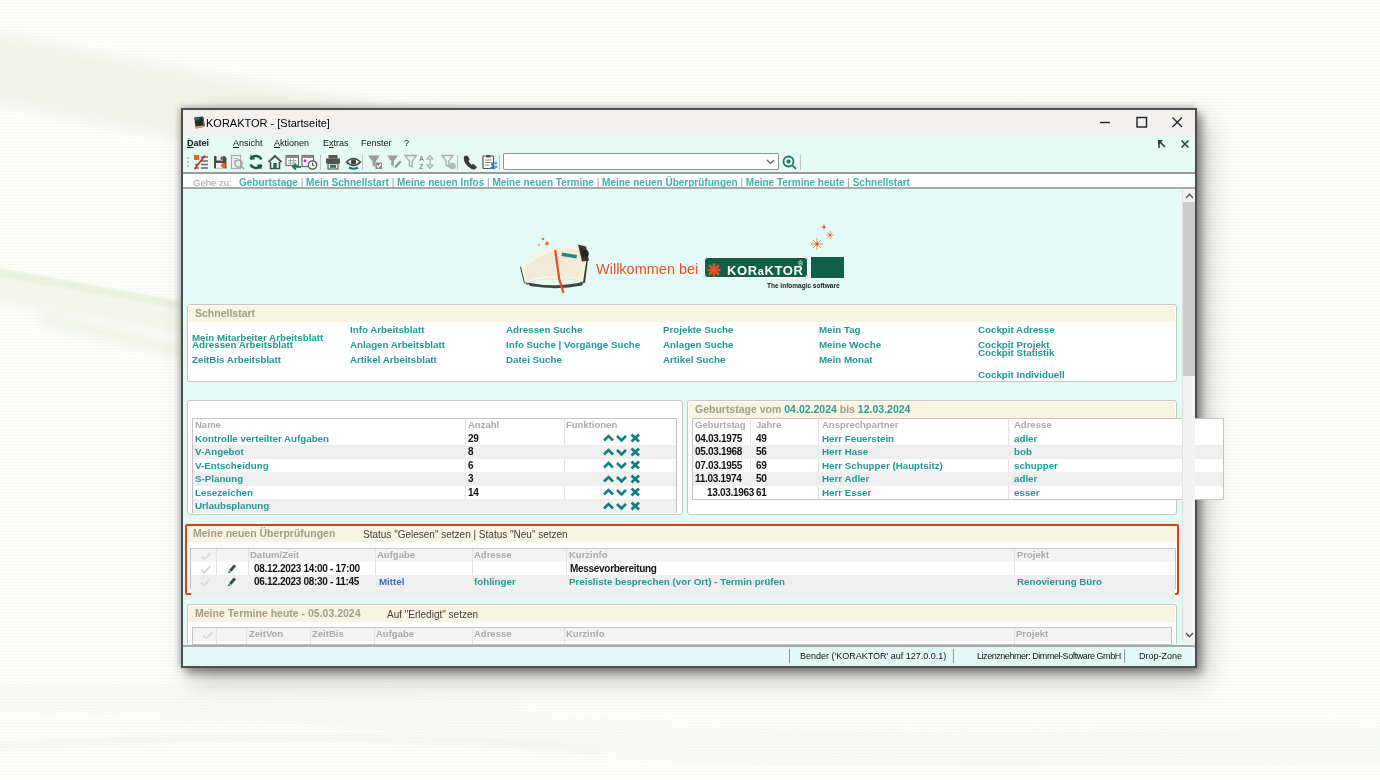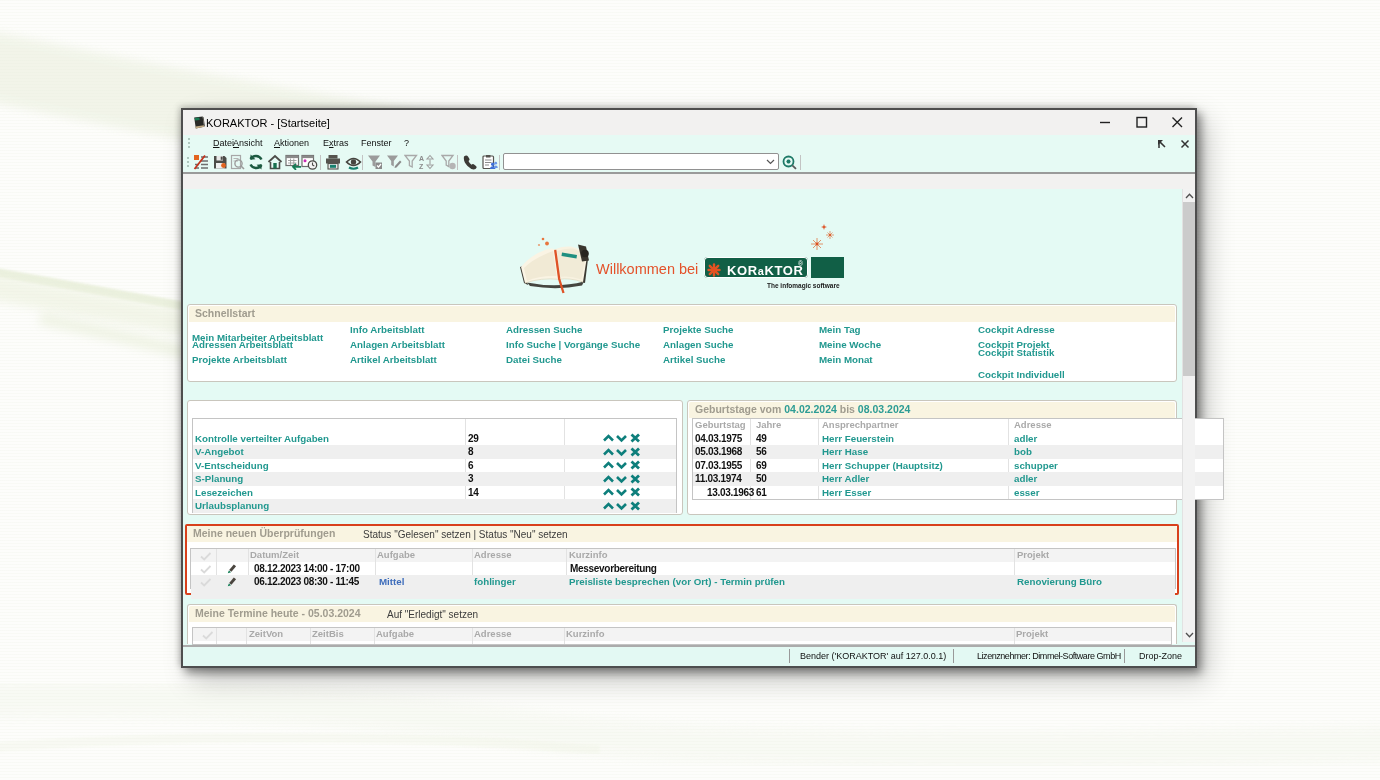--- a/index.html
+++ b/index.html
@@ -100,21 +100,21 @@
   </div>
 
   <div id="menubar">
     <svg style="position:absolute;left:4px;top:2px" width="4" height="13">
         <g fill="#9db7ae">
           <circle cx="2" cy="2" r="1"></circle>
           <circle cx="2" cy="6" r="1"></circle>
           <circle cx="2" cy="10" r="1"></circle>
         </g>
       </svg>
-    <span class="mi" style="left:30px;"><u>D</u>atei</span>
+    <span class="mi" style="left:4px;font-weight:bold;"><u>D</u>atei</span>
     <span class="mi" style="left:50px;"><u>A</u>nsicht</span>
     <span class="mi" style="left:91px;"><u>A</u>ktionen</span>
     <span class="mi" style="left:140px;">E<u>x</u>tras</span>
     <span class="mi" style="left:178px;">Fenster</span>
     <span class="mi" style="left:221px;">?</span>
     <svg style="position:absolute;left:974px;top:4px" width="10" height="10" viewBox="0 0 10 10">
         <path d="M2,9 L2,2 L3.6,2 M2.6,2.6 L8,8" stroke="#333" stroke-width="1.5" fill="none"></path>
         <path d="M1,1 L6,1 L1,6 Z" fill="#333"></path>
       </svg>
     <svg style="position:absolute;left:997px;top:4px" width="10" height="10" viewBox="0 0 10 10">
@@ -251,20 +251,24 @@
 
     <svg style="position:absolute;left:598px;top:3px" width="18" height="16" viewBox="0 0 18 16">
       <circle cx="7.5" cy="6.5" r="5" fill="none" stroke="#1e7a67" stroke-width="1.8"></circle>
       <g stroke="#1e7a67" stroke-width="1.1">
           <path d="M7.5,4.4 L7.5,8.6 M5.4,6.5 L9.6,6.5 M6,5 L9,8 M9,5 L6,8"></path>
         </g>
       <path d="M11.3,10.3 L15,13.8" stroke="#5a5a5a" stroke-width="1.8"></path>
     </svg>
   </div>
 
+  <div id="gehezu">
+    <span class="lbl" style="position:absolute;left:10px;top:3px;">Gehe zu:</span>
+    <span style="position:absolute;left:56px;top:2.5px;color:#9b9b9b;"><a>Geburtstage</a> | <a>Mein Schnellstart</a> | <a>Meine neuen Infos</a> | <a>Meine neuen Termine</a> | <a>Meine neuen Überprüfungen</a> | <a>Meine Termine heute</a> | <a>Schnellstart</a></span>
+  </div>
 
   <div style="position:absolute;left:0;top:79px;width:1012px;height:4px;background:#e4faf4;"></div>
   <div id="client">
     <div id="welcome" style="position:absolute;left:0;top:0;width:1012px;height:110px;">
 
       <svg style="position:absolute;left:334px;top:44px;" width="78" height="60" viewBox="0 0 78 60">
         <path d="M10,45.5 Q40,51.5 67,44.5 L65,48.5 Q40,53.5 13,49 Z" fill="#33312b" opacity=".9"></path>
         <path d="M3,30 L7,46 L11,48 L6,29 Z" fill="#3c3a33"></path>
         <path d="M67,19 L71,22 L68,46 L64,45 Z" fill="#3c3a33"></path>
         <path d="M4,30 Q14,18 28,13 Q35,10.5 38,12.5 L42,42 Q24,40 8,46 Z" fill="#faf4e4"></path>
@@ -309,41 +313,46 @@
         <path d="M19,2 L19.7,4.3 L22,5 L19.7,5.7 L19,8 L18.3,5.7 L16,5 L18.3,4.3 Z" fill="#dd4f20"></path>
       </svg>
     </div>
 
     <div class="box qs" style="left:4px;top:111px;width:990px;height:78px;">
       <div class="hdr">
           <div class="t">Schnellstart</div>
         </div>
       <a style="left:4px;top:27px;">Mein Mitarbeiter Arbeitsblatt</a>
       <a style="left:4px;top:34px;">Adressen Arbeitsblatt</a>
-      <a style="left:4px;top:49px;">Projekte Arbeitsblatt</a>
+      <a style="left:4px;top:49px;">ZeitBis Arbeitsblatt</a>
       <a style="left:162px;top:19px;">Info Arbeitsblatt</a>
       <a style="left:162px;top:34px;">Anlagen Arbeitsblatt</a>
       <a style="left:162px;top:49px;">Artikel Arbeitsblatt</a>
       <a style="left:318px;top:19px;">Adressen Suche</a>
       <a style="left:318px;top:34px;">Info Suche | Vorgänge Suche</a>
       <a style="left:318px;top:49px;">Datei Suche</a>
       <a style="left:475px;top:19px;">Projekte Suche</a>
       <a style="left:475px;top:34px;">Anlagen Suche</a>
       <a style="left:475px;top:49px;">Artikel Suche</a>
       <a style="left:631px;top:19px;">Mein Tag</a>
       <a style="left:631px;top:34px;">Meine Woche</a>
       <a style="left:631px;top:49px;">Mein Monat</a>
       <a style="left:790px;top:19px;">Cockpit Adresse</a>
       <a style="left:790px;top:34px;">Cockpit Projekt</a>
       <a style="left:790px;top:42px;">Cockpit Statistik</a>
       <a style="left:790px;top:64px;">Cockpit Individuell</a>
     </div>
 
     <div class="box" style="left:4px;top:207px;width:496px;height:115px;">
       <div class="tbl" style="left:4px;top:16.5px;width:485px;height:95px;">
+        <div class="hrow">
+            <span class="cell" style="left:2px;">Name</span>
+            <span class="cell" style="left:275px;">Anzahl</span>
+            <span class="cell" style="left:373px;">Funktionen</span>
+          </div>
         <div class="colsep" style="left:272px;"></div>
         <div class="colsep" style="left:371px;"></div>
         <div class="trow" style="top:13px;">
             <span class="cell" style="left:2px;"><a class="tl">Kontrolle verteilter Aufgaben</a></span>
             <span class="cell blk" style="left:275px;text-align:center;">29</span>
             <svg class="cell" style="left:409px;top:1.5px;" width="40" height="10" viewBox="0 0 40 10">
               <g stroke="#0e7f7c" stroke-width="2.6" fill="none">
                 <path d="M2,7.5 L6.5,3 L11,7.5"></path>
                 <path d="M15,3 L19.5,7.5 L24,3"></path>
               </g>
@@ -414,21 +423,21 @@
               <g stroke="#0e7f7c" stroke-width="2.8">
                 <path d="M29.5,1.5 L37,8.5 M37,1.5 L29.5,8.5"></path>
               </g>
             </svg>
           </div>
       </div>
     </div>
 
     <div class="box" style="left:504px;top:207px;width:490px;height:115px;">
       <div class="hdr">
-          <div class="t">Geburtstage vom <span style="color:#2d9c95;">04.02.2024</span> bis <span style="color:#2d9c95;">08.03.2024</span></div>
+          <div class="t">Geburtstage vom <span style="color:#2d9c95;">04.02.2024</span> bis <span style="color:#2d9c95;">12.03.2024</span></div>
         </div>
       <div class="tbl" style="left:4px;top:16.5px;width:532px;height:82px;">
         <div class="hrow">
             <span class="cell" style="left:2px;">Geburtstag</span>
             <span class="cell" style="left:63px;">Jahre</span>
             <span class="cell" style="left:129px;">Ansprechpartner</span>
             <span class="cell" style="left:321px;">Adresse</span>
           </div>
         <div class="colsep" style="left:57px;"></div>
         <div class="colsep" style="left:125px;"></div>

